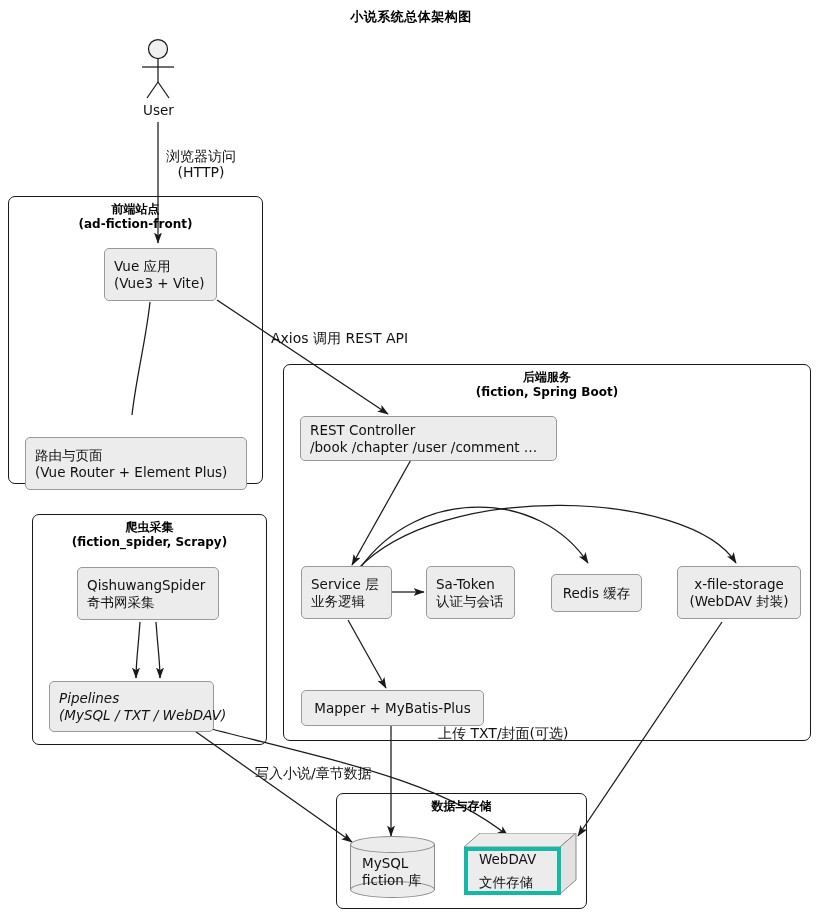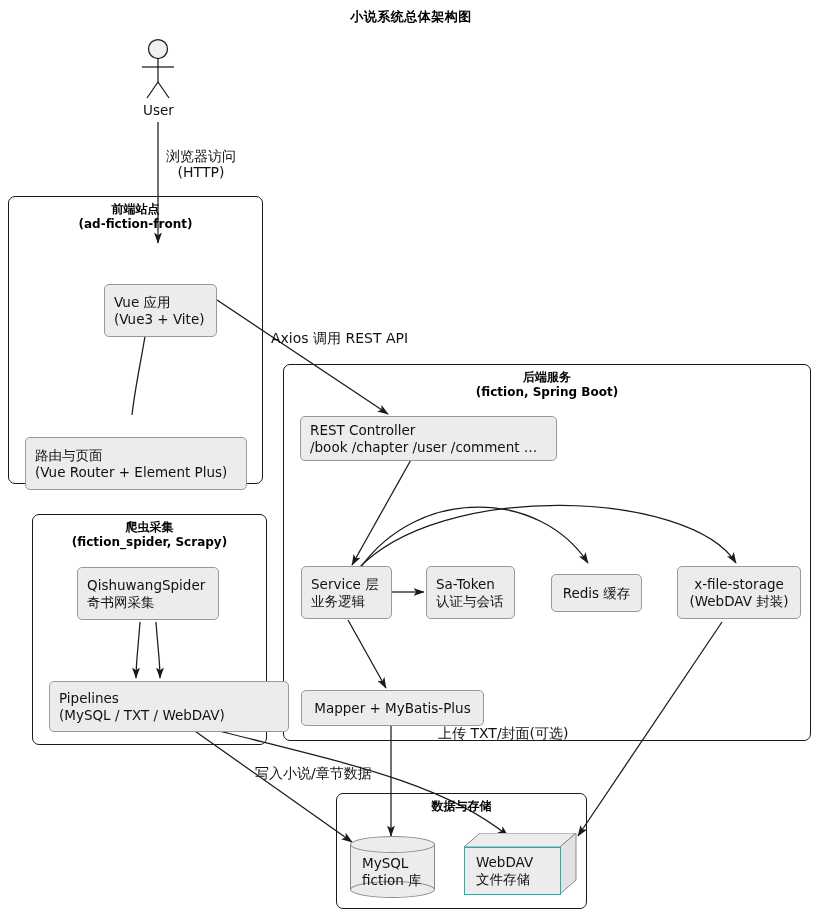--- a/index.html
+++ b/index.html
@@ -123,25 +123,25 @@
   .box3d {
     position: absolute;
     box-sizing: border-box;
   }
   .box3d-front {
     position: absolute;
     left: 0; bottom: 0;
     width: calc(100% - 16px);
     height: calc(100% - 14px);
     background: #ececec;
-    border: 1px solid #14b8a6;
+    border: 4px solid #14b8a6;
     box-sizing: border-box;
     display: flex;
     flex-direction: column;
-    justify-content: center;
+    justify-content: space-between;
     padding-left: 11px;
     font-size: 13.5px;
     line-height: 17px;
     color: #111111;
   }
   .edge-label {
     position: absolute;
     font-size: 14px;
     color: #111111;
     white-space: nowrap;
@@ -238,21 +238,21 @@
       <span class="ln2">(fiction_spider, Scrapy)</span>
     </div>
   </div>
 
   <div class="cluster" style="left:336px; top:793px; width:251px; height:116px;">
     <div class="cluster-title">
       <span>数据与存储</span>
     </div>
   </div>
 
-  <div class="node" style="left:104px; top:248px; width:113px; height:53px;margin-top:36px;">
+  <div class="node" style="left:104px; top:248px; width:113px; height:53px;">
     <span class="ln">Vue 应用</span>
     <span class="ln">(Vue3 + Vite)</span>
   </div>
 
   <div class="node" style="left:25px; top:417px; width:222px; height:53px;margin-top:20px;">
     <span class="ln">路由与页面</span>
     <span class="ln">(Vue Router + Element Plus)</span>
   </div>
 
   <div class="node" style="left:300px; top:416px; width:257px; height:45px;">
@@ -281,21 +281,21 @@
 
   <div class="node centered" style="left:301px; top:690px; width:183px; height:36px;">
     <span class="ln">Mapper + MyBatis-Plus</span>
   </div>
 
   <div class="node" style="left:77px; top:567px; width:142px; height:53px;">
     <span class="ln">QishuwangSpider</span>
     <span class="ln">奇书网采集</span>
   </div>
 
-  <div class="node" style="left:49px; top:681px; width:240px; height:51px;">
+  <div class="node" style="left:49px; top:681px; width:165px; height:51px;font-style:italic;">
     <span class="ln">Pipelines</span>
     <span class="ln">(MySQL / TXT / WebDAV)</span>
   </div>
 
   <div class="cylinder" style="left:350px; top:836px; width:85px; height:62px;border-radius:30px;">
     <div class="cyl-body"></div>
     <div class="cyl-bottom"></div>
     <div class="cyl-top"></div>
     <div class="cyl-label">
       <span class="ln">MySQL</span>

